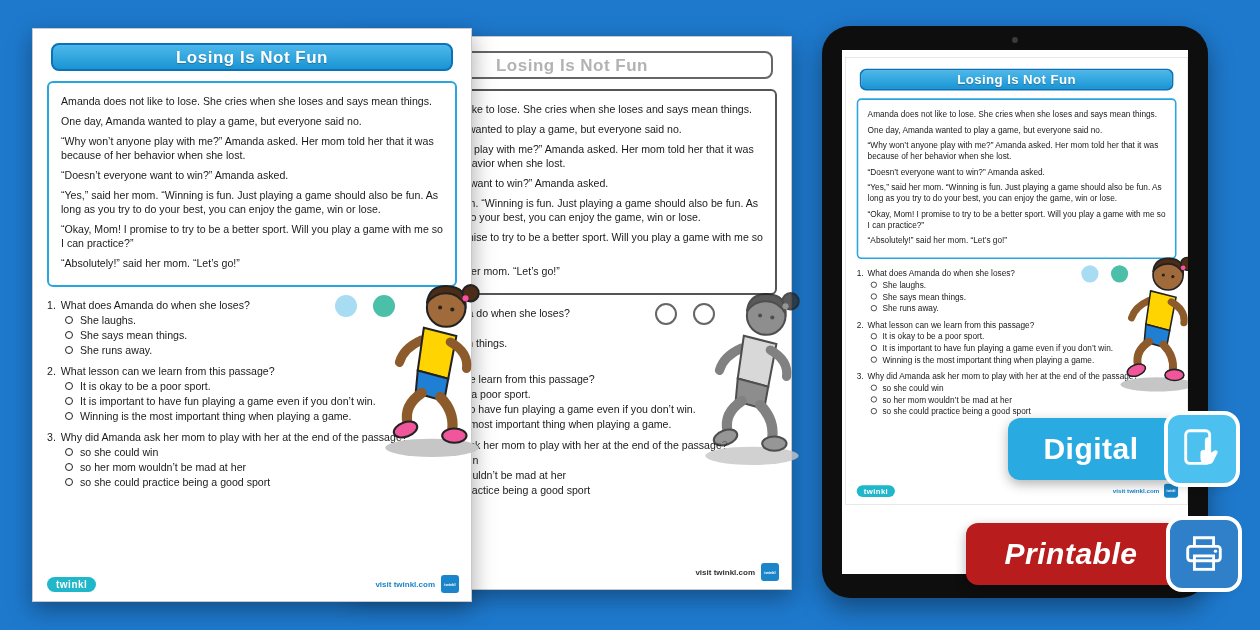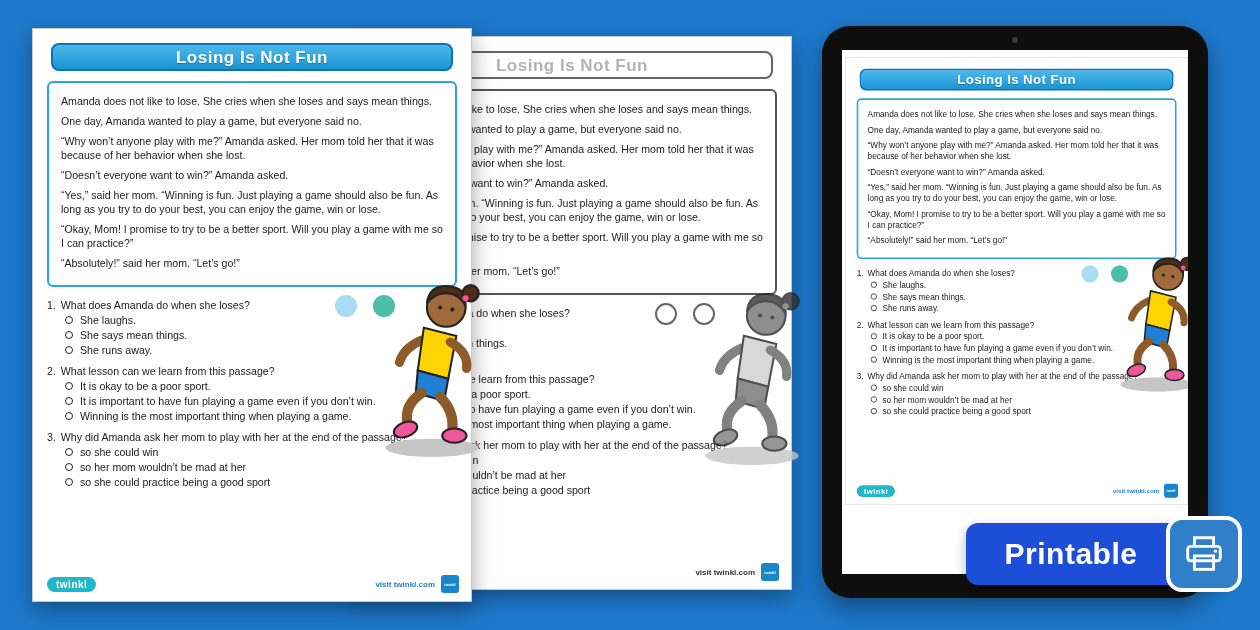--- a/index.html
+++ b/index.html
@@ -113,21 +113,21 @@
     box-shadow:0 4px 12px rgba(0,0,0,.3);
   }
   .badge-label { flex:1; text-align:center; font-size:30px; letter-spacing:.5px; padding-right:58px; }
   .badge-icon {
     position:absolute; right:-8px; top:-7px; width:76px; height:76px;
     border:4px solid #fff; border-radius:16px;
     display:flex; align-items:center; justify-content:center;
   }
   .badge-digital { left:1008px; top:418px; width:224px; background:#29abe2; }
   .badge-digital .badge-icon { background:#4cc1f0; }
-  .badge-printable { left:966px; top:523px; width:268px; background:#1d4ed8; }
+  .badge-printable { left:966px; top:523px; width:268px; background:#b91c1c;font-style:italic; }
   .badge-printable .badge-icon { background:#2f7fc9; }
   .badge-icon svg { width:46px; height:46px; }
 </style>
 </head>
 <body>
 
 <div class="stage">
 
   <div class="sheet bw-sheet">
   <div class="sheet-inner">
@@ -451,20 +451,29 @@
       <span class="footer-right">
         <span class="visit">visit twinkl.com</span>
         <span class="footer-badge">twinkl</span>
       </span>
     </div>
   </div>
 </div>
     </div>
   </div>
 
+  <div class="badge badge-digital">
+    <span class="badge-label">Digital</span>
+    <span class="badge-icon">
+      <svg viewBox="0 0 48 48" xmlns="http://www.w3.org/2000/svg">
+        <rect x="7" y="5" width="25" height="34" rx="4" fill="none" stroke="#fff" stroke-width="3"></rect>
+        <path d="M27 25 v-10 a3.2 3.2 0 0 1 6.4 0 v13 l3.2-2.2 a3 3 0 0 1 4 1.4 l-4.6 9.4 a6 6 0 0 1 -5.4 3.4 h-2.2 a6 6 0 0 1 -6 -6 v-6 a3 3 0 0 1 4.6 -2.6 z" fill="#fff"></path>
+      </svg>
+    </span>
+  </div>
 
   <div class="badge badge-printable">
     <span class="badge-label">Printable</span>
     <span class="badge-icon">
       <svg viewBox="0 0 48 48" xmlns="http://www.w3.org/2000/svg">
         <path d="M14 16 v-9 h20 v9" fill="none" stroke="#fff" stroke-width="3"></path>
         <rect x="7" y="16" width="34" height="15" rx="3" fill="none" stroke="#fff" stroke-width="3"></rect>
         <rect x="14" y="26" width="20" height="14" fill="none" stroke="#fff" stroke-width="3"></rect>
         <circle cx="36" cy="21" r="1.8" fill="#fff"></circle>
       </svg>

